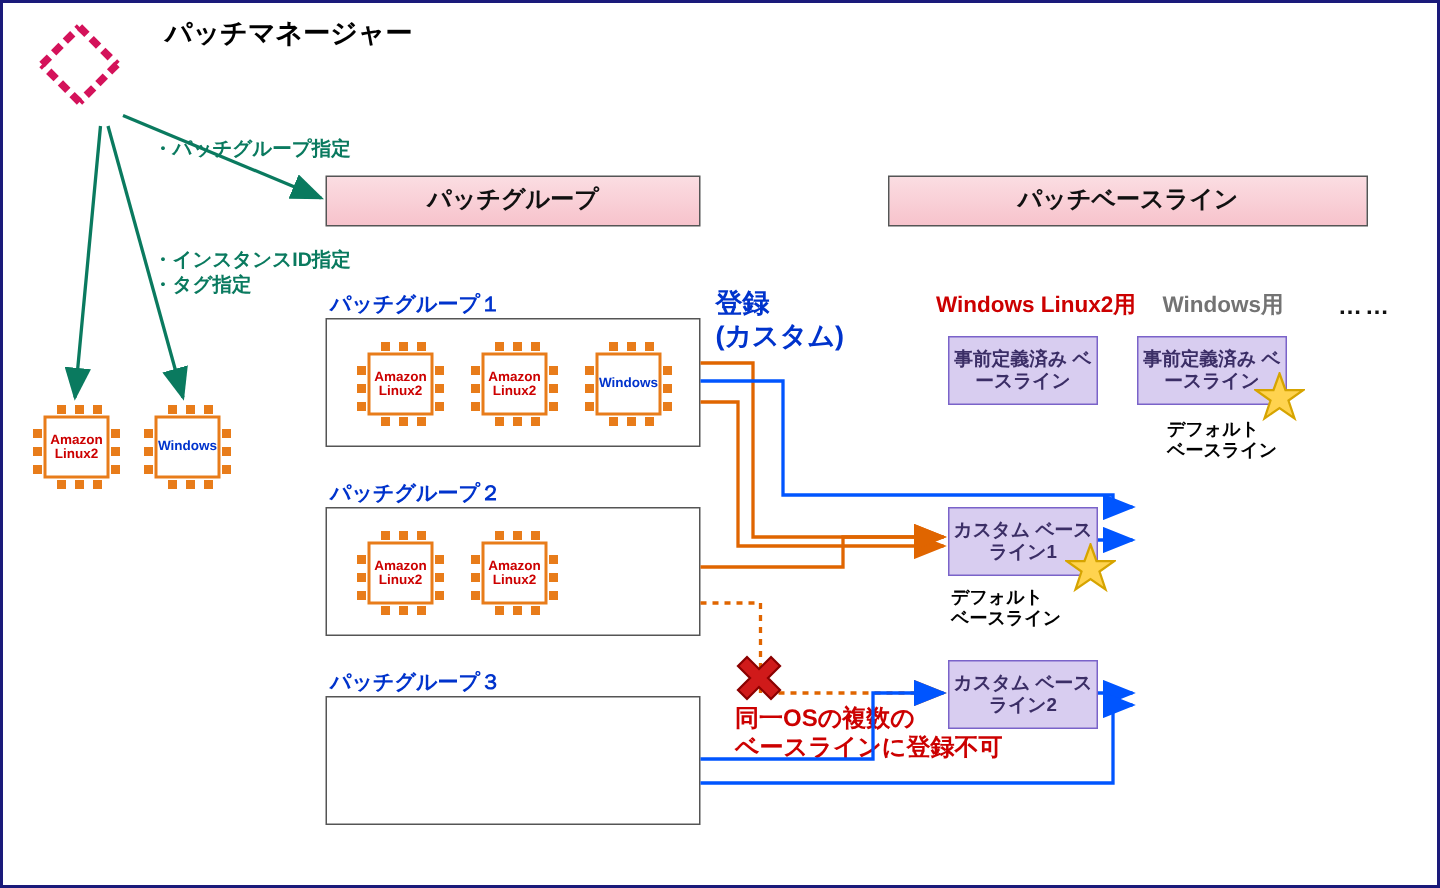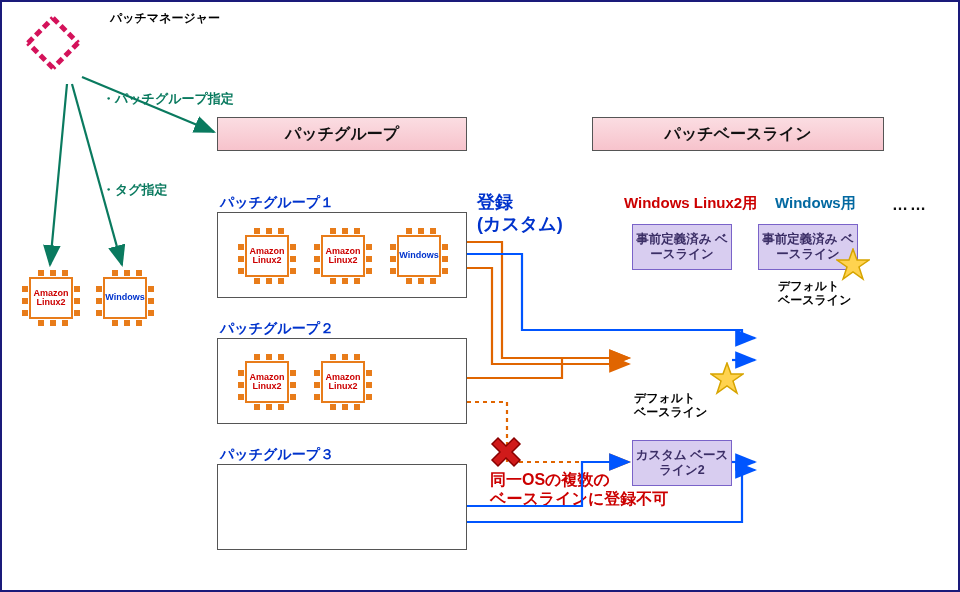--- a/index.html
+++ b/index.html
@@ -19,21 +19,21 @@
     position: absolute;
     left: 0; top: 0;
     width: 960px; height: 592px;
     pointer-events: none;
     z-index: 3;
   }
   .pm-title {
     position: absolute;
     left: 108px; top: 8px;
     font-weight: 700;
-    font-size: 12px;
+    font-size: 18px;
     color: #000;
   }
   .note {
     position: absolute;
     font-size: 13px;
     font-weight: 700;
     color: #0a7a5f;
     white-space: nowrap;
   }
   .note.red  { color: #cc0000; }
@@ -60,21 +60,21 @@
     font-weight: 700;
     color: #0033cc;
   }
   .col-head {
     position: absolute;
     font-size: 15px;
     font-weight: 700;
     white-space: nowrap;
   }
   .col-head.red { color: #cc0000; }
-  .col-head.blue { color: #0369a1; }
+  .col-head.blue { color: #737373; }
   .dots {
     position: absolute;
     font-weight: 900;
     color: #111;
     letter-spacing: 2px;
   }
   .baseline-box {
     position: absolute;
     width: 100px; height: 46px;
     border: 1px solid #7a63c9;
@@ -149,24 +149,25 @@
       <path d="M37 6 L62 31" stroke-dasharray="7 4"></path>
       <path d="M62 31 L37 56" stroke-dasharray="7 4"></path>
       <path d="M37 56 L12 31" stroke-dasharray="7 4"></path>
       <path d="M12 31 L37 6" stroke-dasharray="7 4"></path>
     </g>
   </svg>
 
   <div class="pm-title">パッチマネージャー</div>
 
   <div class="note" style="left:100px;top:88px">・パッチグループ指定</div>
+  <div class="note" style="left:100px;top:162px">・インスタンスID指定</div>
   <div class="note" style="left:100px;top:179px">・タグ指定</div>
 
   <div class="big-header" style="left:215px;top:115px;width:250px">パッチグループ</div>
-  <div class="big-header" style="left:590px;top:115px;width:292px">パッチベースライン</div>
+  <div class="big-header" style="left:590px;top:115px;width:320px">パッチベースライン</div>
 
   <div class="col-head red" style="left:622px;top:192px">Windows Linux2用</div>
   <div class="col-head blue" style="left:773px;top:192px">Windows用</div>
   <div class="dots" style="left:890px;top:194px">……</div>
 
   <div class="chip" style="left:20px;top:268px">
     <div class="core label-red">Amazon
 Linux2</div>
     <div class="tooth tn" style="left:16px"></div>
       <div class="tooth tn" style="left:28px"></div>
@@ -285,20 +286,22 @@
     <div class="tooth te" style="top:16px"></div>
       <div class="tooth te" style="top:28px"></div>
       <div class="tooth te" style="top:40px"></div>
   </div>
 
   <div class="baseline-box" style="left:630px;top:222px">事前定義済み
 ベースライン</div>
   <div class="baseline-box" style="left:756px;top:222px">事前定義済み
 ベースライン</div>
 
+  <div class="baseline-box" style="left:630px;top:336px">カスタム
+ベースライン1</div>
 
   <div class="baseline-box" style="left:630px;top:438px">カスタム
 ベースライン2</div>
 
   <svg class="star" style="left:708px;top:360px" viewBox="0 0 34 34">
     <polygon points="17,1 21,12 33,12 23,19 27,31 17,24 7,31 11,19 1,12 13,12" fill="#ffd34f" stroke="#d6a400" stroke-width="1.5"></polygon>
   </svg>
   <svg class="star" style="left:834px;top:246px" viewBox="0 0 34 34">
     <polygon points="17,1 21,12 33,12 23,19 27,31 17,24 7,31 11,19 1,12 13,12" fill="#ffd34f" stroke="#d6a400" stroke-width="1.5"></polygon>
   </svg>

